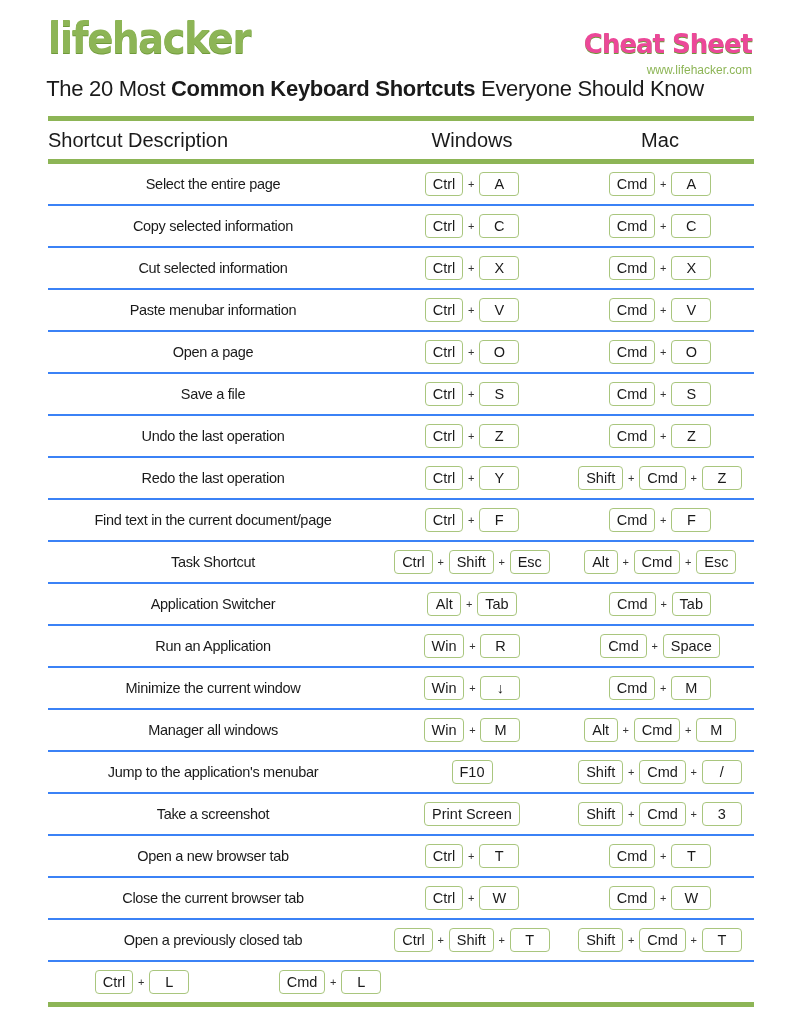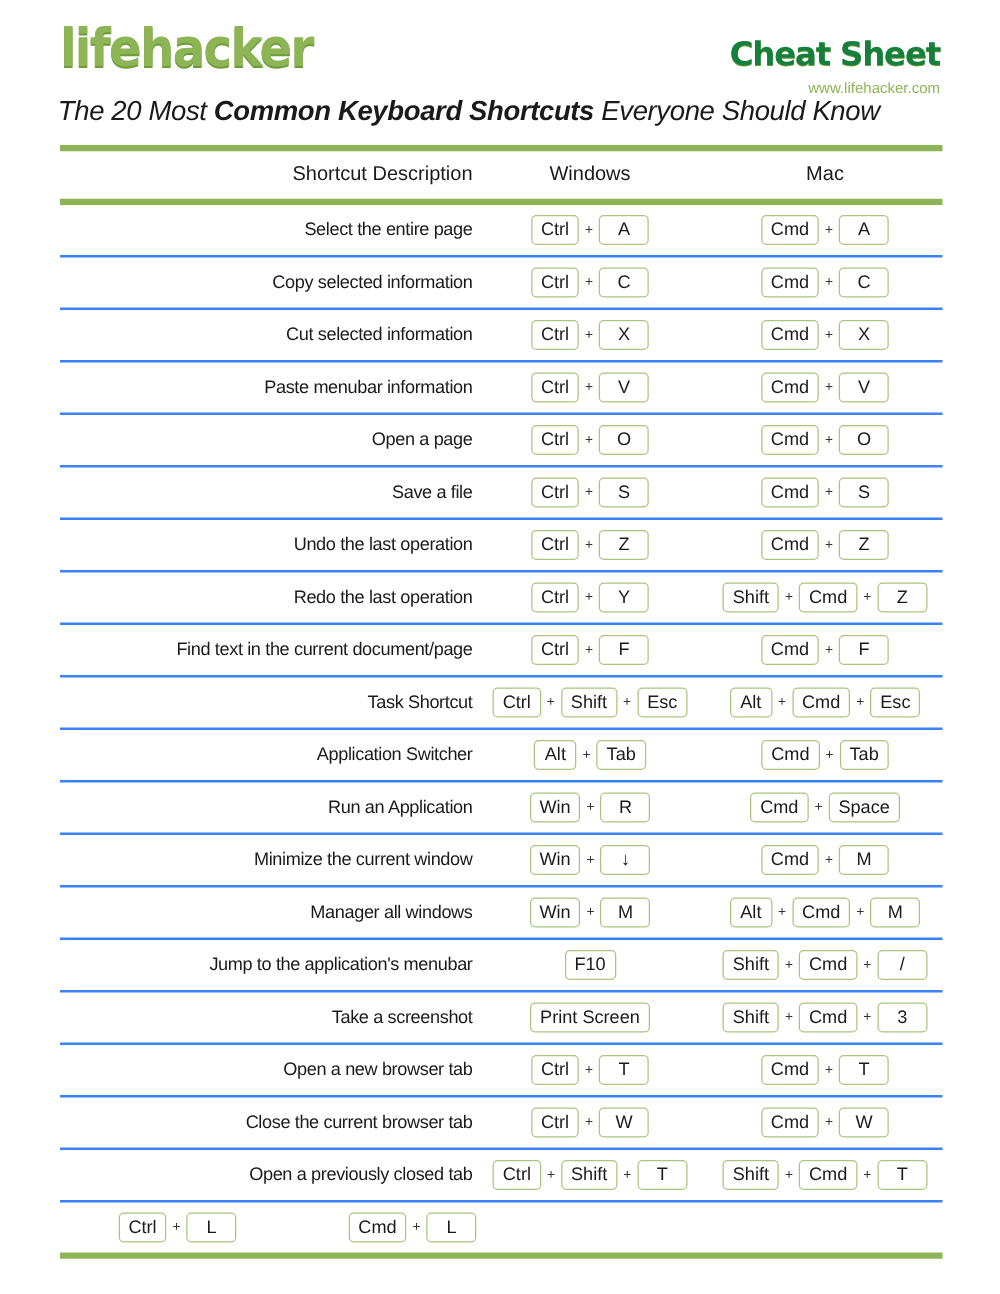--- a/index.html
+++ b/index.html
@@ -12,36 +12,36 @@
     font-family: "DejaVu Sans", sans-serif; font-weight: bold;
     font-size: 42px; letter-spacing: -1.5px; color: #8db556;
     transform: scaleX(0.92); transform-origin: left top;
     text-shadow: 0 1px 0 #6f9a3a;
   }
   .cheat {
     position: absolute; right: 48px; top: 30px; text-align: right;
   }
   .cheat-title {
     font-family: "DejaVu Sans", sans-serif; font-weight: bold;
-    font-size: 26px; letter-spacing: -1px; color: #15803d; line-height: 28px;
+    font-size: 26px; letter-spacing: -1px; color: #ec4899; line-height: 28px;
     text-shadow: 0 1px 0 #6f9a3a;
   }
   .cheat-url { font-size: 12px; color: #8db556; line-height: 12px; margin-top: 6px; }
   .headline {
     position: absolute; left: 0; width: 750px; top: 76px; text-align: center;
-    font-size: 22px; color: #1a1a1a; letter-spacing: -0.3px; font-style: italic;
+    font-size: 22px; color: #1a1a1a; letter-spacing: -0.3px;
   }
   .headline b { font-weight: bold; }
   .table { position: absolute; left: 48px; top: 116px; width: 706px; }
   .bar-thick { height: 5px; background: #8db556; }
   .head-row {
     display: flex; height: 38px; align-items: center;
   }
-  .head-row div { font-size: 16px; text-align: right; color: #1a1a1a; }
-  .c-desc { width: 330px; text-align: right; }
+  .head-row div { font-size: 20px; text-align: left; color: #1a1a1a; }
+  .c-desc { width: 330px; text-align: center; }
   .c-win { width: 188px; display: flex; justify-content: center; align-items: center; }
   .c-mac { width: 188px; display: flex; justify-content: center; align-items: center; }
   .row {
     display: flex; align-items: center; height: 40px;
     border-top: 2px solid #3b82f6;
   }
   .row.first { border-top: none; }
   .row .c-desc { font-size: 14.5px; color: #1a1a1a; letter-spacing: -0.3px; }
   .key {
     display: inline-block; min-width: 18px; height: 22px; line-height: 22px;

